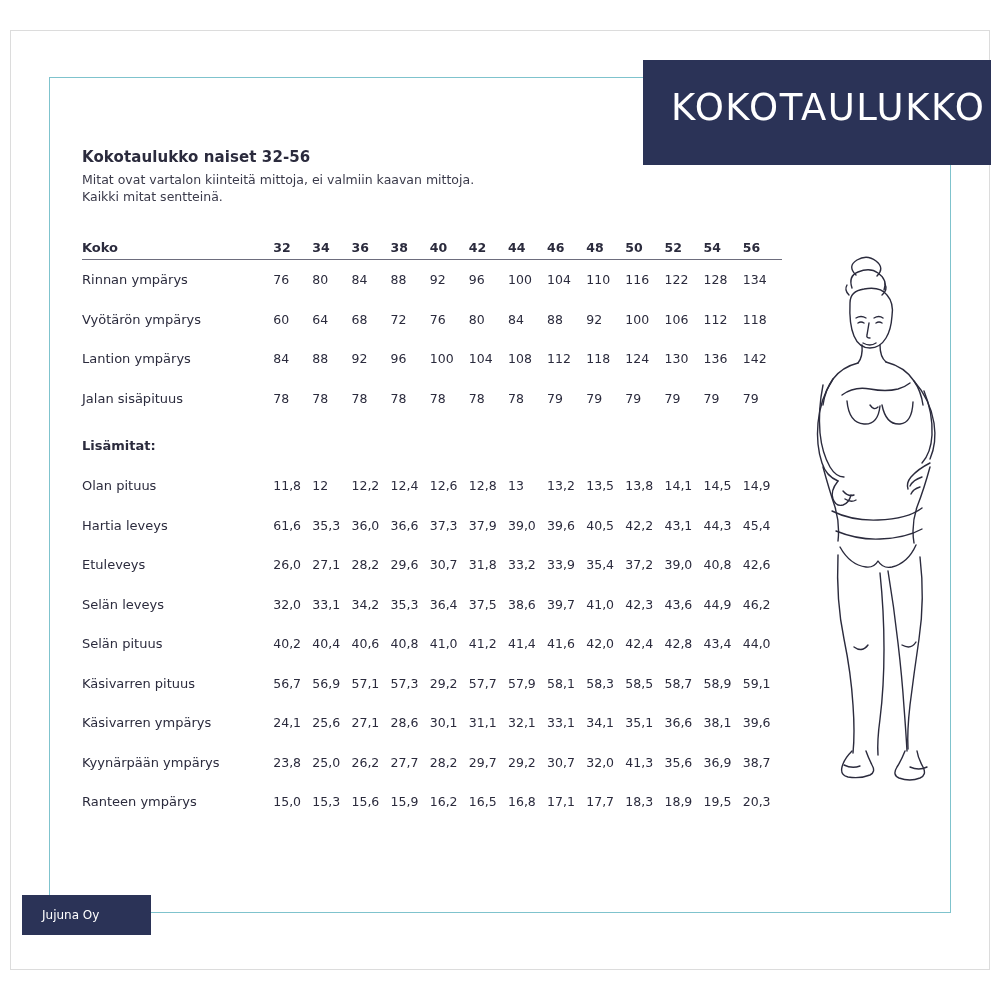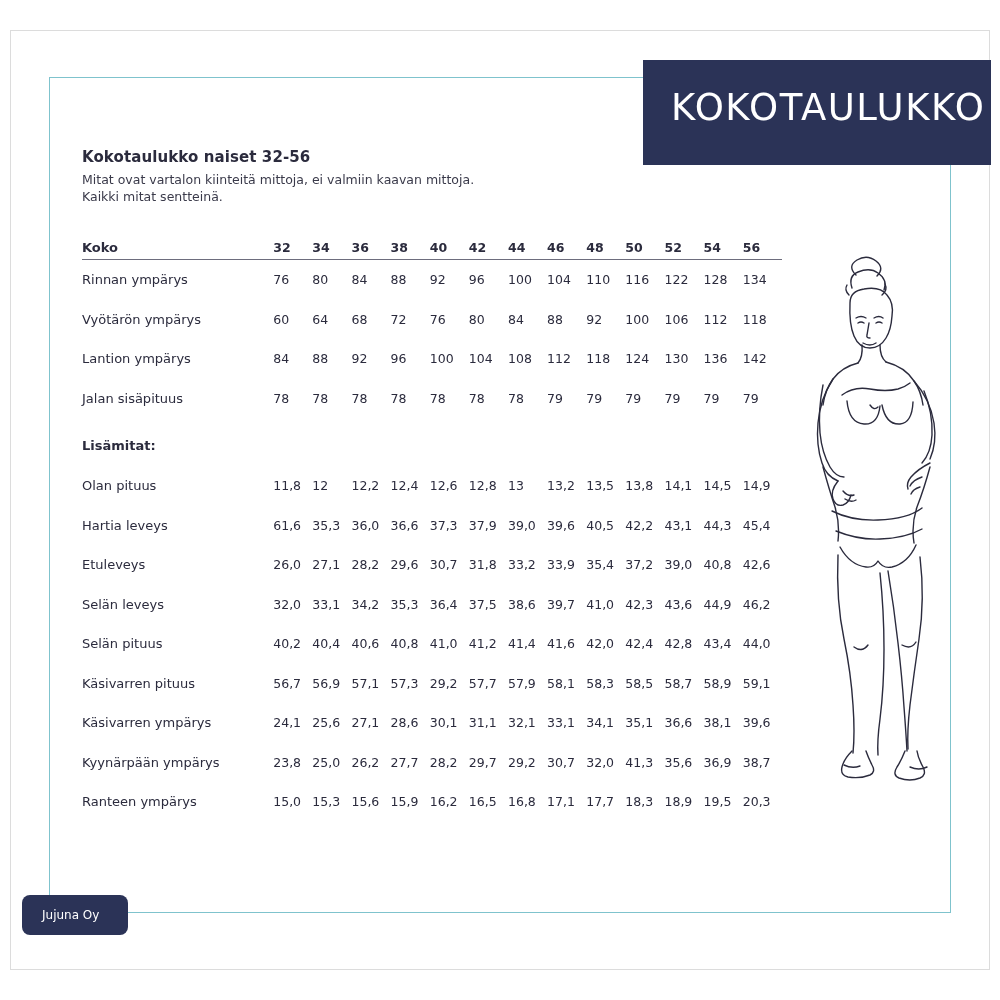--- a/index.html
+++ b/index.html
@@ -64,25 +64,24 @@
     font-weight: 400;
     font-family: "DejaVu Sans", sans-serif;
     white-space: nowrap;
   }
 
   
   .footer-tag {
     position: absolute;
     left: 22px;
     top: 895px;
-    width: 106px;
+    width: 129px;
     height: 40px;
     background: #2b3357;
     box-sizing: border-box;
-    border-radius: 8px;
   }
   .footer-tag .footer-text {
     position: absolute;
     left: 20px;
     top: 13px;
     color: #ffffff;
     font-size: 12px;
     font-family: "DejaVu Sans", sans-serif;
     white-space: nowrap;
   }

